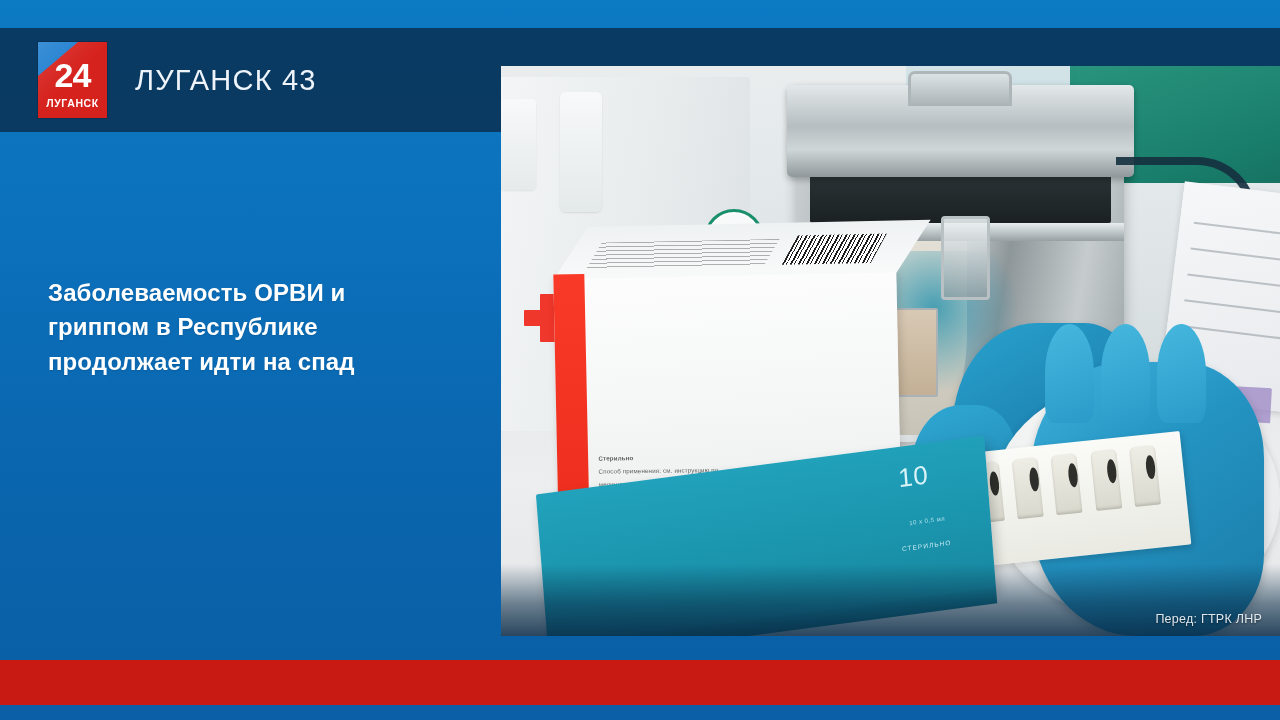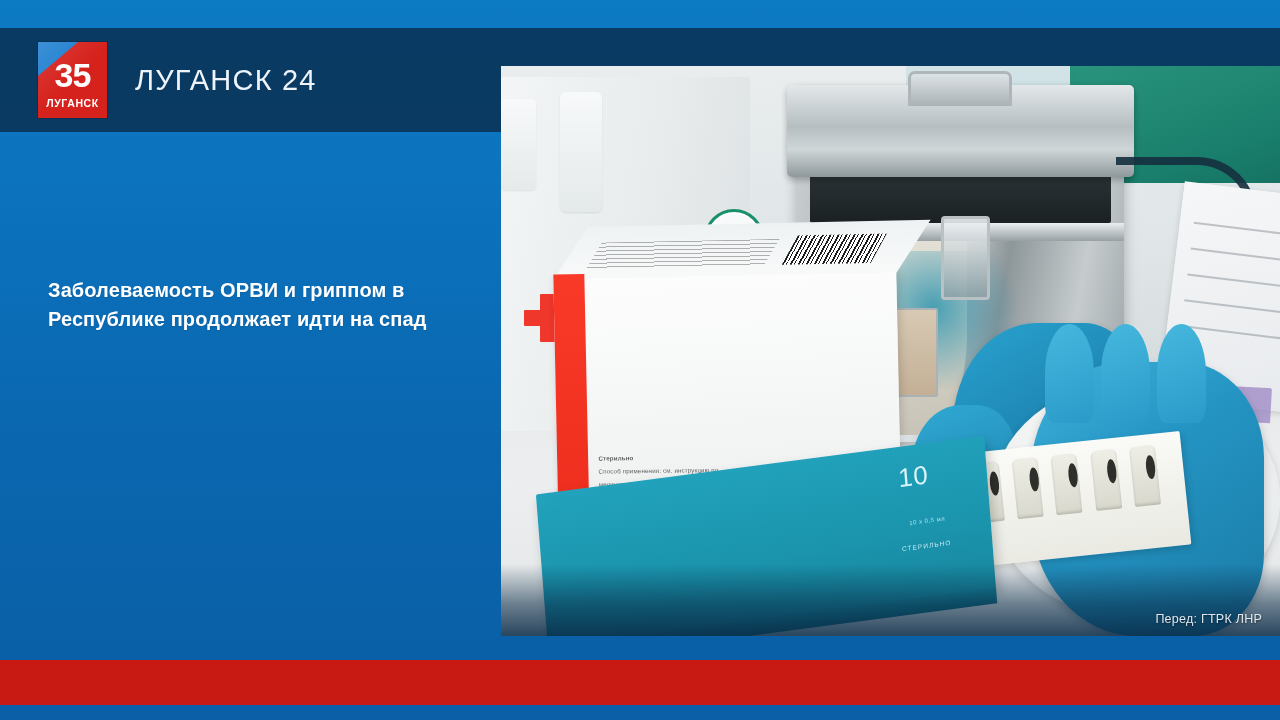--- a/index.html
+++ b/index.html
@@ -61,21 +61,21 @@
   .brandname{
     margin-left:28px;color:#eef4f9;
     font-size:29px;font-weight:400;letter-spacing:1.2px;
     white-space:nowrap;
   }
 
   
   .headline{
     position:absolute;left:48px;top:276px;width:400px;
     color:#ffffff;
-    font-size:20px;font-weight:bold;line-height:1.43;
+    font-size:24px;font-weight:bold;line-height:1.43;
     letter-spacing:.1px;
     text-shadow:0 1px 2px rgba(0,0,0,.12);
   }
 
   
   .photo{
     position:absolute;left:501px;top:66px;width:779px;height:570px;
     overflow:hidden;background:#cfd5d8;
   }
   .photo-scene{position:absolute;inset:0;}
@@ -383,25 +383,25 @@
 <div class="stage">
 
   <div class="bg"></div>
 
   <div class="brandband">
     <div class="brandband-inner">
 
       <div class="logo">
         <span class="corner"></span>
         <span class="sheen"></span>
-        <span class="num">35</span>
+        <span class="num">24</span>
         <span class="city">ЛУГАНСК</span>
       </div>
 
-      <div class="brandname">ЛУГАНСК 24</div>
+      <div class="brandname">ЛУГАНСК 43</div>
     </div>
   </div>
 
   <div class="headline">Заболеваемость ОРВИ и гриппом в Республике продолжает идти на спад</div>
 
   <div class="photo">
     <div class="photo-scene">
 
       <div class="wall">
         <div class="wall-tealpanel"></div>

